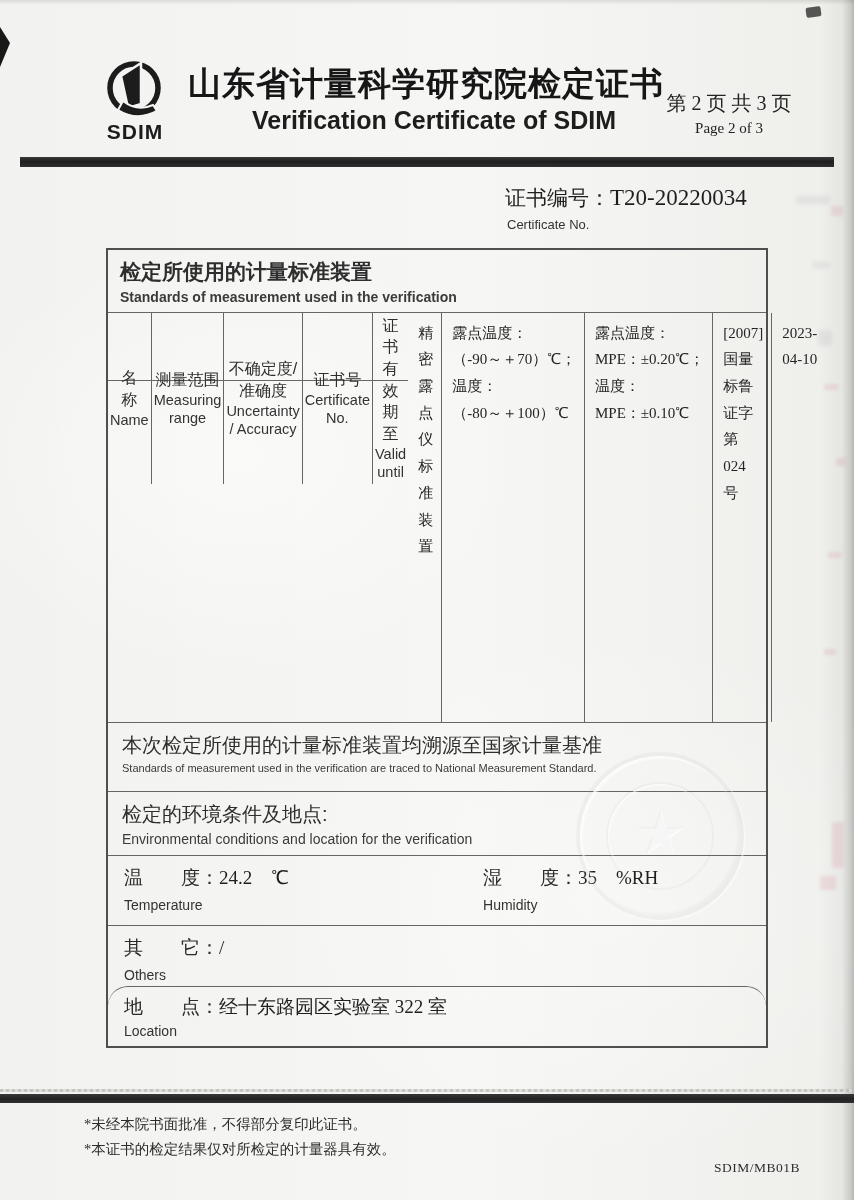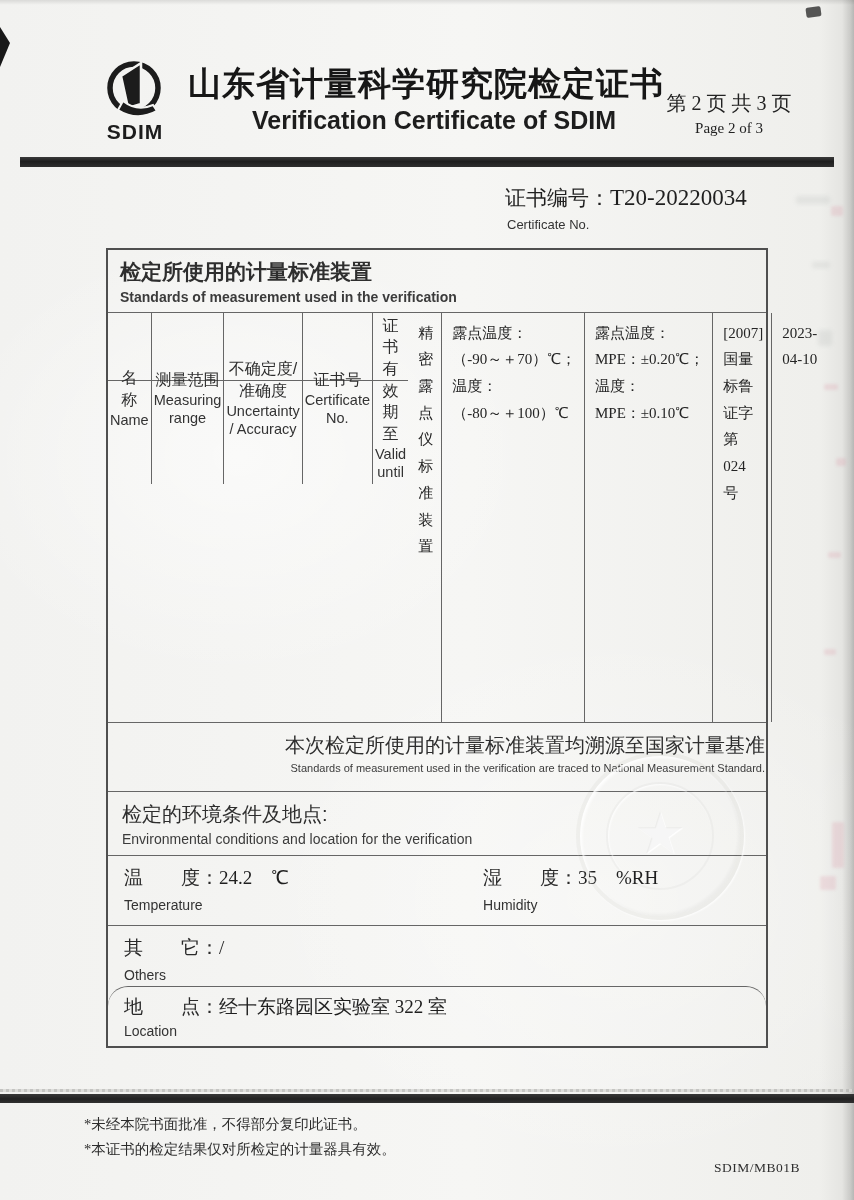--- a/index.html
+++ b/index.html
@@ -41,21 +41,21 @@
   .tbl-head { height:68px; display:grid; grid-template-columns:repeat(5,1fr); border-bottom:1px solid #666; }
   .th { border-right:1px solid #666; display:flex; flex-direction:column; align-items:center; justify-content:center; text-align:center; padding:2px; }
   .th:last-child { border-right:none; }
   .th-cn { font-family:"Liberation Sans", sans-serif; font-size:16px; color:#2e2e2e; line-height:1.35; }
   .th-en { font-family:"Liberation Sans", sans-serif; font-size:14.5px; color:#333; line-height:1.25; margin-top:1px; }
   .tbl-body { flex:1; display:grid; grid-template-columns:repeat(5,1fr); }
   .td { border-right:1px solid #666; padding:7px 8px 0 10px; font-size:15px; line-height:1.78; color:#242424; }
   .td:last-child { border-right:none; }
   .td .line { white-space:nowrap; }
   
-  .s-trace { height:70px; padding:9px 1px 0;text-align:right; }
+  .s-trace { height:70px; padding:9px 14px 0; }
   .s-trace .sec-title-cn { font-size:20px; }
   .s-trace .sec-title-en { font-size:11px; }
   
   .s-envtitle { height:64px; padding:9px 14px 0; }
   .s-envtitle .sec-title-cn { font-size:20px; }
   .env-row { position:relative; }
   .s-temp { height:70px; }
   .s-others { height:62px; }
   .s-location { height:60px;border-radius:20px; }
   .env-block { position:absolute; top:9px; left:16px; }

